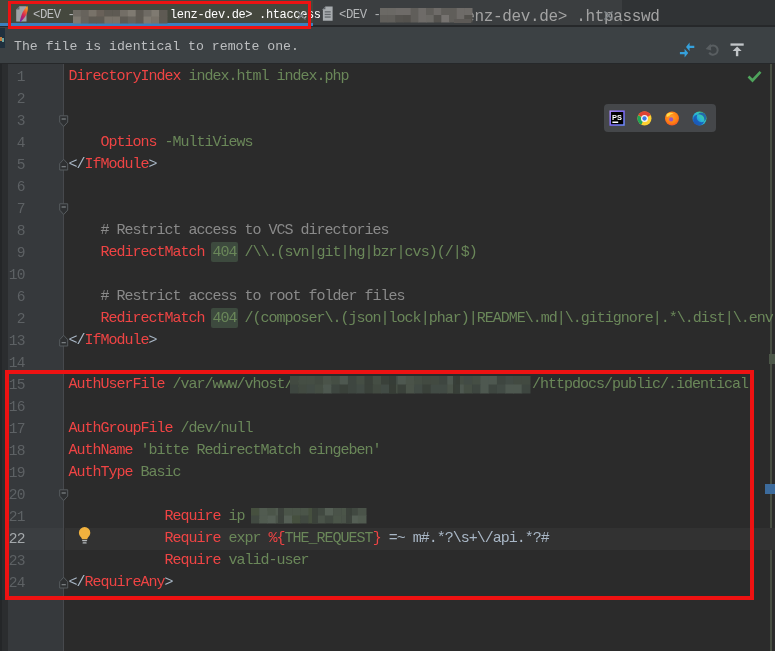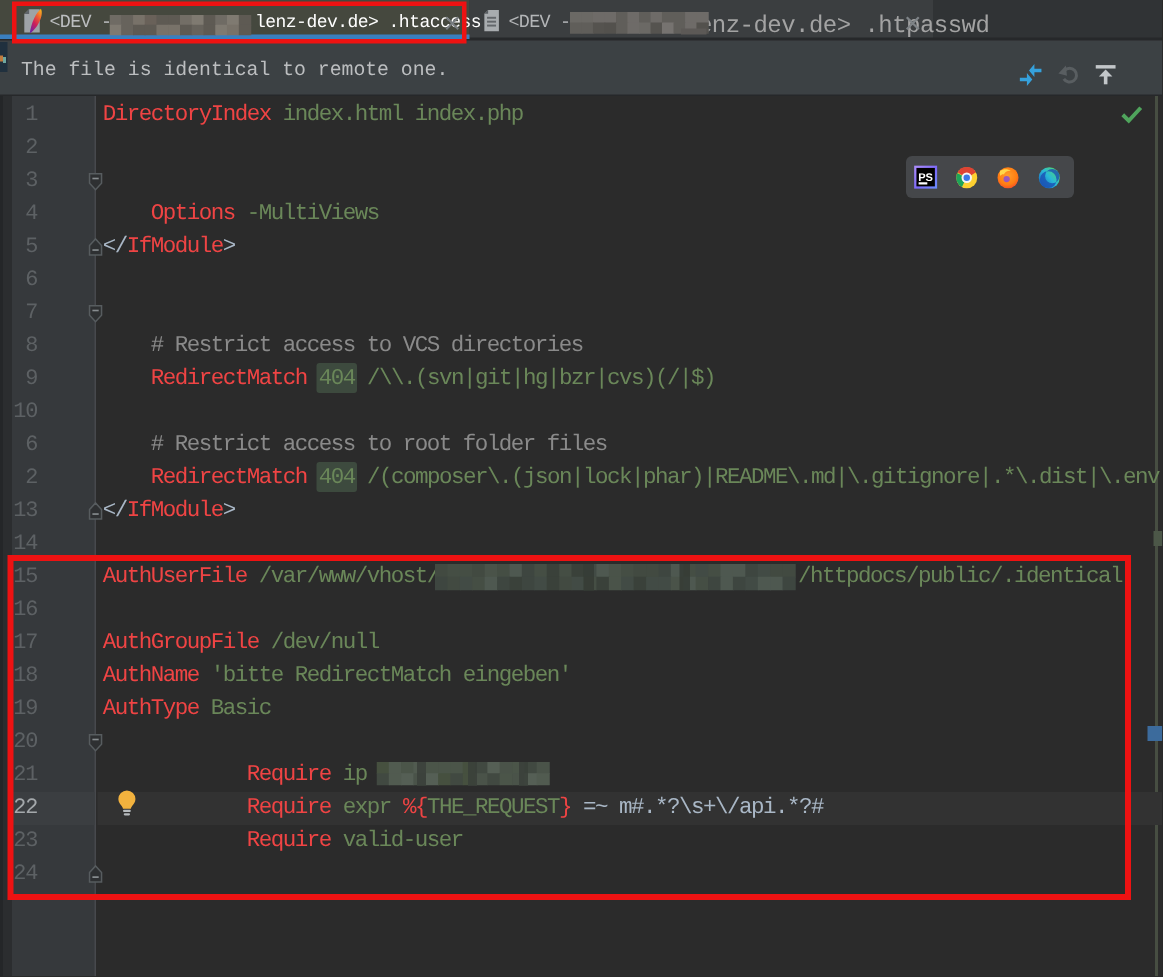--- a/index.html
+++ b/index.html
@@ -65,20 +65,21 @@
   <div class="cl" style="top:308px">    <span class="o">RedirectMatch</span> <span class="g">404</span> <span class="g">/(composer\.(json|lock|phar)|README\.md|\.gitignore|.*\.dist|\.env.example)</span></div>
   <div class="cl" style="top:330px"><span class="w">&lt;/</span><span class="o">IfModule</span><span class="w">&gt;</span></div>
   <div class="cl" style="top:374px"><span class="o">AuthUserFile</span> <span class="g">/var/www/vhost/kunde-projekt.le</span></div>
   <div class="cl" style="left:532px;top:374px"><span class="g">/httpdocs/public/.identical</span></div>
   <div class="cl" style="top:418px"><span class="o">AuthGroupFile</span> <span class="g">/dev/null</span></div>
   <div class="cl" style="top:440px"><span class="o">AuthName</span> <span class="g">'bitte RedirectMatch eingeben'</span></div>
   <div class="cl" style="top:462px"><span class="o">AuthType</span> <span class="g">Basic</span></div>
   <div class="cl" style="top:506px">            <span class="o">Require</span> <span class="g">ip 123.123.123.12</span></div>
   <div class="cl" style="top:528px">            <span class="o">Require</span> <span class="g">expr</span> <span class="o">%{</span><span class="g">THE_REQUEST</span><span class="o">}</span> <span class="w">=~ m#.*?\s+\/api.*?#</span></div>
   <div class="cl" style="top:550px">            <span class="o">Require</span> <span class="g">valid-user</span></div>
+  <div class="cl" style="top:572px"><span class="w">&lt;/</span><span class="o">RequireAny</span><span class="w">&gt;</span></div>
 
   <svg class="abs" style="left:0;top:0" width="775" height="651">
       <polygon points="59.7,115.8 67.7,115.8 67.7,122.1 63.7,126.5 59.7,122.1" fill="#2E3032" stroke="#575C5F" stroke-width="1"></polygon>
       <line x1="61.6" y1="119.0" x2="65.8" y2="119.0" stroke="#878C8F" stroke-width="1.1"></line>
       <polygon points="59.7,163.70000000000002 63.7,159.3 67.7,163.70000000000002 67.7,170.0 59.7,170.0" fill="#2E3032" stroke="#575C5F" stroke-width="1"></polygon>
       <line x1="61.6" y1="166.70000000000002" x2="65.8" y2="166.70000000000002" stroke="#878C8F" stroke-width="1.1"></line>
       <polygon points="59.7,203.8 67.7,203.8 67.7,210.10000000000002 63.7,214.5 59.7,210.10000000000002" fill="#2E3032" stroke="#575C5F" stroke-width="1"></polygon>
       <line x1="61.6" y1="207.0" x2="65.8" y2="207.0" stroke="#878C8F" stroke-width="1.1"></line>
       <polygon points="59.7,339.7 63.7,335.3 67.7,339.7 67.7,346.0 59.7,346.0" fill="#2E3032" stroke="#575C5F" stroke-width="1"></polygon>
       <line x1="61.6" y1="342.7" x2="65.8" y2="342.7" stroke="#878C8F" stroke-width="1.1"></line>

